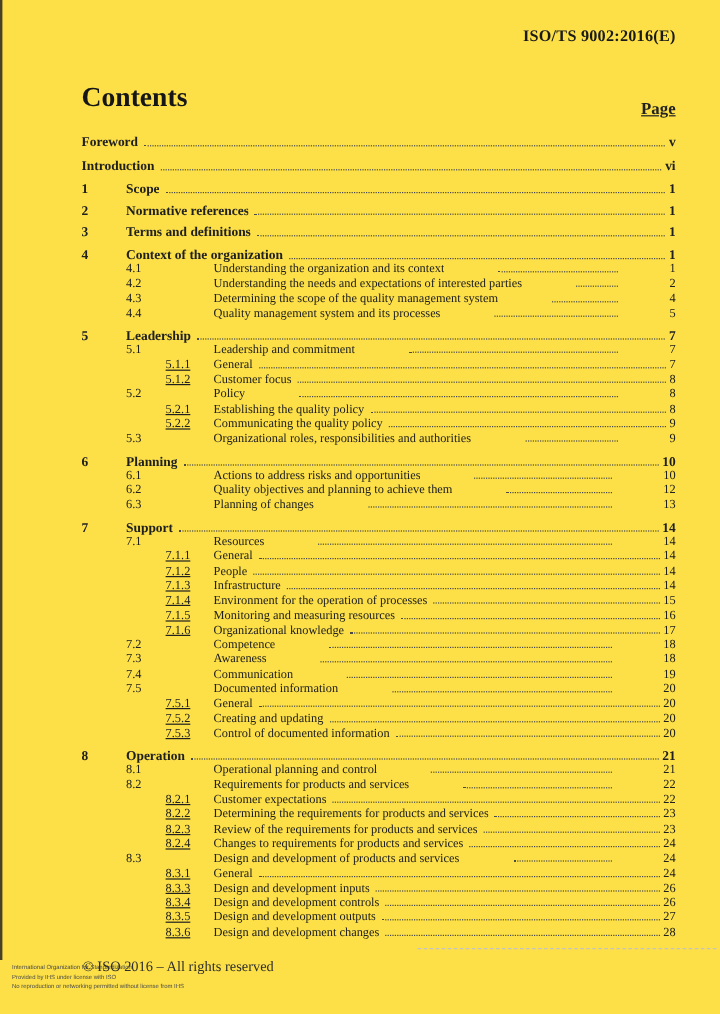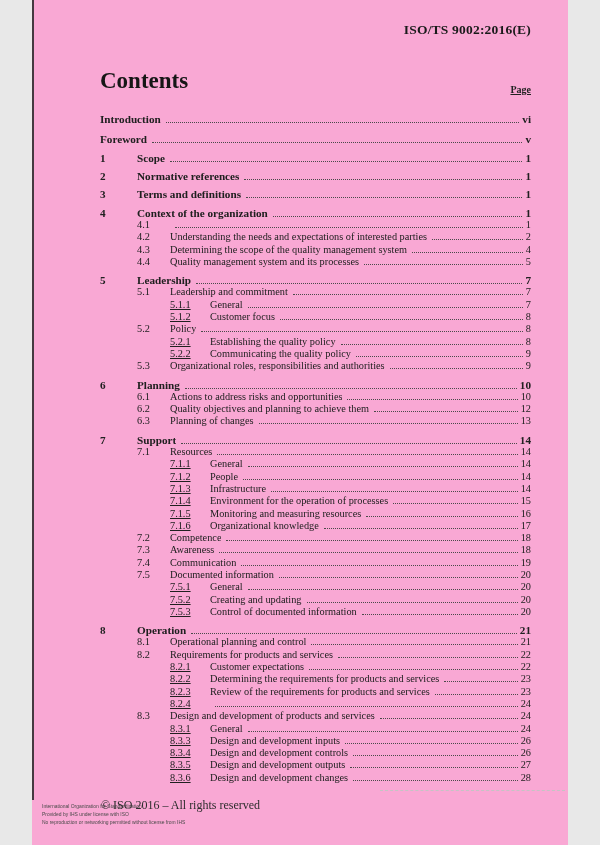--- a/index.html
+++ b/index.html
@@ -1,58 +1,58 @@
 <!DOCTYPE html>
 <html><head>
 <meta charset="utf-8">
 <style>
   html,body { margin:0; padding:0; background:#e8e8e8; }
   .page {
     position:relative;
-    width:536px; height:845px;
-    background:#f9a8d4;
+    width:600px; height:845px;
+    background:#fde047;
     font-family:"Liberation Serif","DejaVu Serif",serif;
     color:#1c1c1c;
     overflow:hidden;
     margin:0 auto;
   }
   .left-edge {
     position:absolute; left:0; top:0; width:2px; height:800px;
     background:#262626; opacity:.85;
   }
   .header-ref {
     position:absolute; top:22px; right:37px;
     font-size:13.5px; font-weight:bold; letter-spacing:.2px; color:#1a1a1a;
   }
   .contents-title {
     position:absolute; top:68px; left:68px;
     font-size:23px; font-weight:bold; color:#161616;
   }
   .page-label {
     position:absolute; top:84px; right:37px;
-    font-size:10px; font-weight:600; color:#222;text-decoration:underline;
+    font-size:14px; font-weight:600; color:#222;text-decoration:underline;
   }
   .toc { position:absolute; left:68px; right:37px; top:107px; }
   .toc-row {
     display:flex; align-items:baseline;
     height:12.3px; line-height:12.3px;
     font-size:10.3px; white-space:nowrap; color:#202020;
   }
   .toc-row .num   { flex:0 0 auto; }
   .toc-row .title { flex:0 1 auto; overflow:hidden; }
   .toc-row .leader{
     flex:1 1 0; min-width:8px;
     border-bottom:1px dotted #4a4a4a;
     margin:0 3px 2.5px 5px;
   }
   .toc-row .pg    { flex:0 0 auto; text-align:right; }
   .lvlfront { font-weight:bold; font-size:11.2px; height:13px; margin-top:6.4px; }
   .lvl1 { font-weight:bold; font-size:11.2px; margin-top:6px; }
   .lvl1 .num { width:37px; }
-  .lvl2 { padding-left:37px; }
+  .lvl2 { padding-left:37px;gap:40px; }
   .lvl2 .num { width:33px; }
   .lvl3 { padding-left:70px; }
   .lvl3 .num { width:40px;text-decoration:underline; }
   .scan-line {
     position:absolute; top:790px; left:348px; right:3px;
     border-top:1px dashed #c4c4c4;
   }
   .watermark {
     position:absolute; left:10px; top:802px;
     font-family:"Liberation Sans","DejaVu Sans",sans-serif;
@@ -72,29 +72,29 @@
   <div class="left-edge"></div>
 
   <div class="header-ref">ISO/TS 9002:2016(E)</div>
 
   <div class="contents-title">Contents</div>
   <div class="page-label">Page</div>
 
   <div class="toc">
       <div class="toc-row lvlfront">
 
+      <span class="title">Foreword</span>
+      <span class="leader"></span>
+      <span class="pg">v</span>
+    </div>
+      <div class="toc-row lvlfront">
+
       <span class="title">Introduction</span>
       <span class="leader"></span>
       <span class="pg">vi</span>
-    </div>
-      <div class="toc-row lvlfront">
-
-      <span class="title">Foreword</span>
-      <span class="leader"></span>
-      <span class="pg">v</span>
     </div>
       <div class="toc-row lvl1">
       <span class="num">1</span>
       <span class="title">Scope</span>
       <span class="leader"></span>
       <span class="pg">1</span>
     </div>
       <div class="toc-row lvl1">
       <span class="num">2</span>
       <span class="title">Normative references</span>
@@ -108,20 +108,21 @@
       <span class="pg">1</span>
     </div>
       <div class="toc-row lvl1">
       <span class="num">4</span>
       <span class="title">Context of the organization</span>
       <span class="leader"></span>
       <span class="pg">1</span>
     </div>
       <div class="toc-row lvl2">
       <span class="num">4.1</span>
+      <span class="title">Understanding the organization and its context</span>
       <span class="leader"></span>
       <span class="pg">1</span>
     </div>
       <div class="toc-row lvl2">
       <span class="num">4.2</span>
       <span class="title">Understanding the needs and expectations of interested parties</span>
       <span class="leader"></span>
       <span class="pg">2</span>
     </div>
       <div class="toc-row lvl2">
@@ -329,20 +330,21 @@
       <span class="pg">23</span>
     </div>
       <div class="toc-row lvl3">
       <span class="num">8.2.3</span>
       <span class="title">Review of the requirements for products and services</span>
       <span class="leader"></span>
       <span class="pg">23</span>
     </div>
       <div class="toc-row lvl3">
       <span class="num">8.2.4</span>
+      <span class="title">Changes to requirements for products and services</span>
       <span class="leader"></span>
       <span class="pg">24</span>
     </div>
       <div class="toc-row lvl2">
       <span class="num">8.3</span>
       <span class="title">Design and development of products and services</span>
       <span class="leader"></span>
       <span class="pg">24</span>
     </div>
       <div class="toc-row lvl3">

